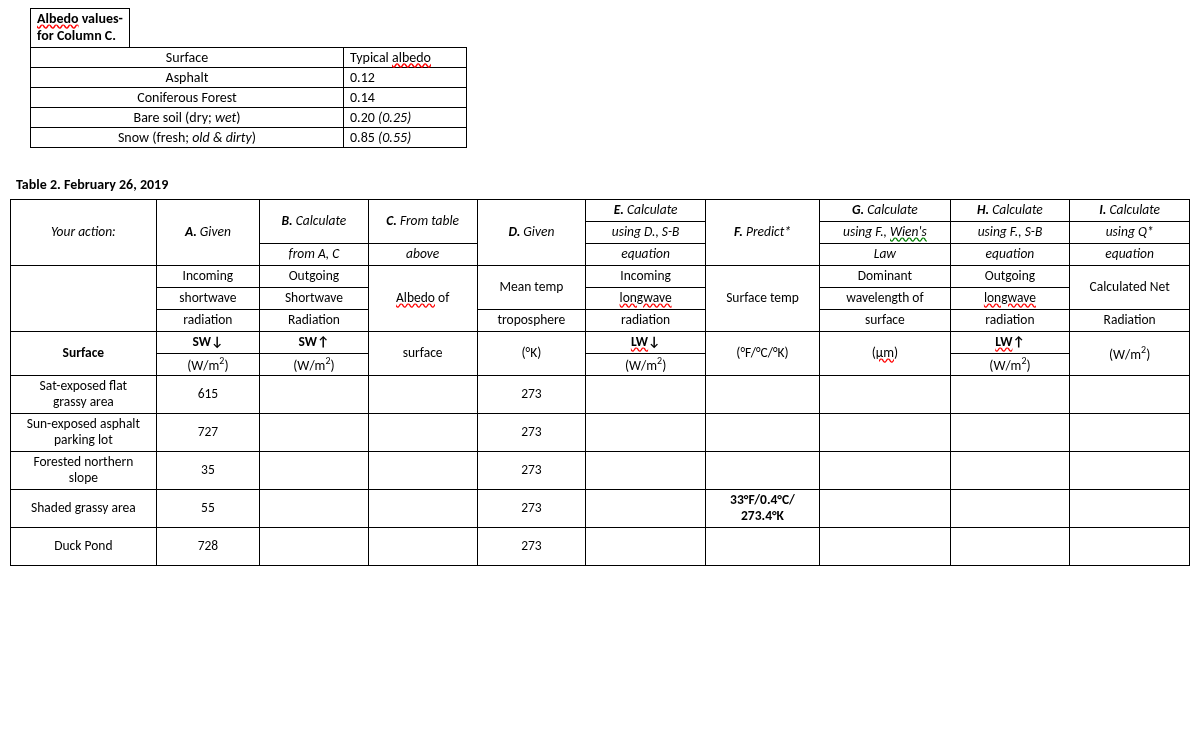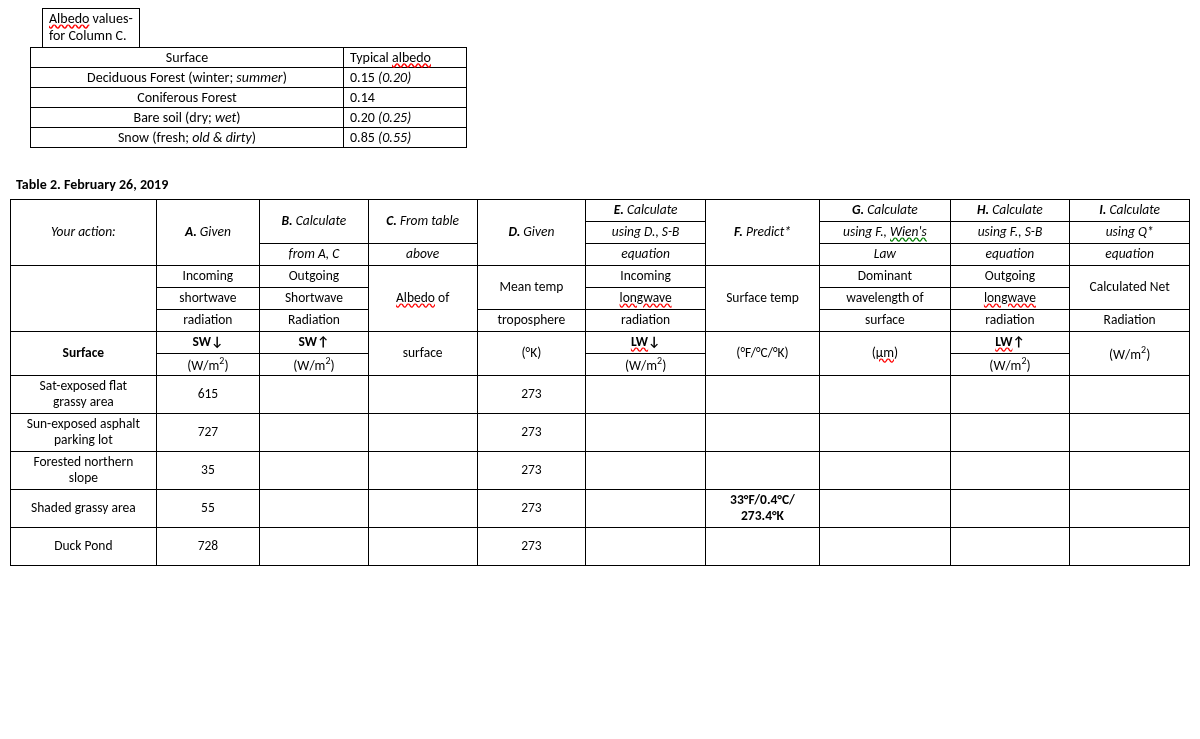--- a/index.html
+++ b/index.html
@@ -6,26 +6,26 @@
     font-family: Calibri, Arial, sans-serif;
     font-size: 14px;
     color: #000;
     background: #fff;
     margin: 0;
     padding: 8px 10px;
     width: 1200px;
     box-sizing: border-box;
   }
   .albedo-title {
-    font-weight: normal;
+    font-weight: bold;
     border: 1px solid #000;
     border-bottom: none;
     display: inline-block;
     padding: 2px 6px 2px 6px;
-    margin-left: 32px;
+    margin-left: 20px;
     line-height: 1.2;
   }
   .albedo-title .u1 { text-decoration: underline wavy red; }
   .albedo-table {
     border-collapse: collapse;
     margin-left: 20px;
     margin-bottom: 28px;
   }
   .albedo-table td {
     border: 1px solid #000;
@@ -76,22 +76,22 @@
   <span>for Column C.</span>
 </div>
 
 <table class="albedo-table">
   <tbody>
       <tr>
     <td class="col-surface">Surface</td>
     <td class="col-albedo">Typical <span class="u-wavy">albedo</span></td>
   </tr>
   <tr>
-    <td class="col-surface">Deciduous Forest (winter; <span class="italic">summer</span>)</td>
-    <td class="col-albedo">0.15 <span class="italic">(0.20)</span></td>
+    <td class="col-surface">Asphalt</td>
+    <td class="col-albedo">0.12</td>
   </tr>
   <tr>
     <td class="col-surface">Coniferous Forest</td>
     <td class="col-albedo">0.14</td>
   </tr>
   <tr>
     <td class="col-surface">Bare soil (dry; <span class="italic">wet</span>)</td>
     <td class="col-albedo">0.20 <span class="italic">(0.25)</span></td>
   </tr>
   <tr>

